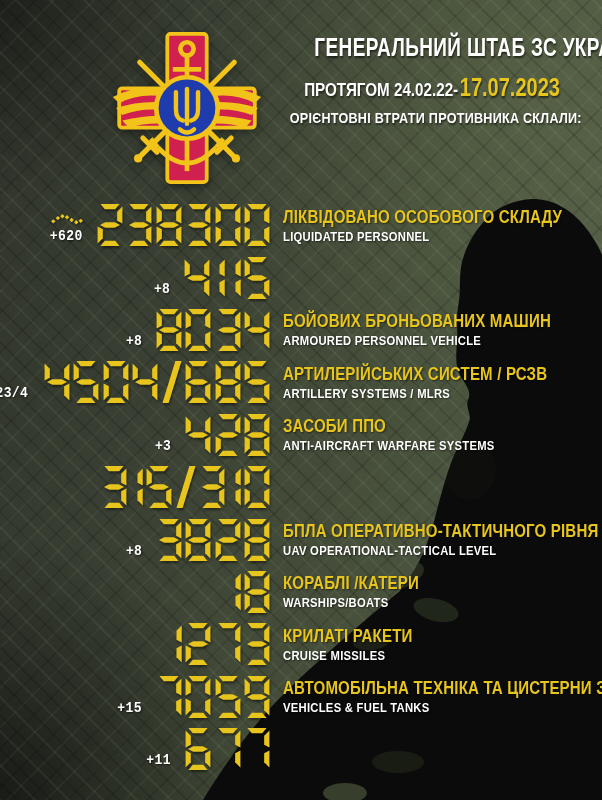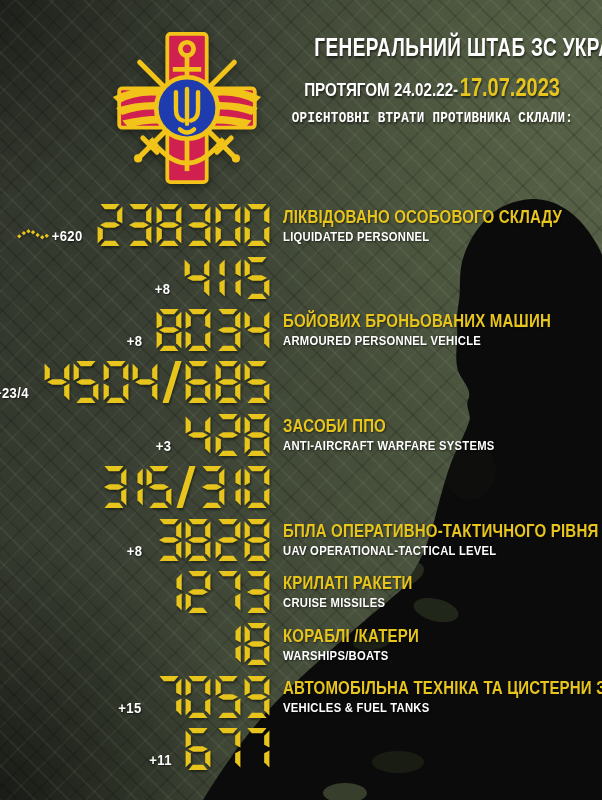--- a/index.html
+++ b/index.html
@@ -26,30 +26,30 @@
            transform:scaleX(.76);transform-origin:center;letter-spacing:.5px;
            text-shadow:1px 2px 2px rgba(0,0,0,.55);}
   .h2 span{display:inline-block;font-size:46px;font-weight:700;white-space:nowrap;
            transform:scaleX(.70);transform-origin:center;letter-spacing:1px;
            margin-top:1px;text-shadow:1px 2px 3px rgba(0,0,0,.55);}
   .h3{margin-top:11px;display:flex;justify-content:center;align-items:baseline;gap:2px;
       transform:scaleX(.80);transform-origin:center;white-space:nowrap;
       text-shadow:1px 2px 2px rgba(0,0,0,.55);}
   .h3 .period{font-size:19px;font-weight:700;}
   .h3 .date{font-size:25px;font-weight:700;color:var(--yellow);}
-  .h4{margin-top:7px;font-family:Liberation Mono, monospace;}
+  .h4{margin-top:7px;}
   .h4 span{display:inline-block;font-size:15px;font-weight:700;white-space:nowrap;
            transform:scaleX(.84);transform-origin:center;letter-spacing:.3px;
            text-shadow:1px 2px 2px rgba(0,0,0,.55);}
   
   .rows{position:absolute;left:0;top:199px;width:602px;}
   .row{display:flex;align-items:center;height:52.4px;}
   .numcol{flex:0 0 270px;width:270px;display:flex;justify-content:flex-end;
           align-items:flex-end;white-space:nowrap;}
-  .delta-wrap{display:flex;flex-direction:row;align-items:flex-start;margin:0 9px 2px 0;}
+  .delta-wrap{display:flex;flex-direction:column;align-items:flex-end;margin:0 9px 2px 0;font-family:Liberation Mono, monospace;}
   .approx{width:33px;height:13px;fill:var(--yellow);margin-bottom:2px;
           filter:drop-shadow(1px 1px 1px rgba(0,0,0,.5));}
   .delta{color:#fff;font-weight:700;font-size:14.5px;letter-spacing:.4px;
          transform:scaleX(.9);transform-origin:center;
          text-shadow:1px 1px 2px rgba(0,0,0,.6);}
   .digits{display:flex;align-items:flex-end;
           filter:drop-shadow(1px 2px 1px rgba(0,0,0,.45));}
   .seg{width:26px;height:42px;margin-left:3.5px;fill:var(--yellow);}
   .seg.one{width:12px;}
   .seg.slash{width:20px;}
@@ -345,20 +345,24 @@
             </svg>
             <svg class="seg" viewBox="0 0 26 44">
               <polygon points="3,0 23,0 18.5,5.5 7.5,5.5"></polygon>
               <polygon points="0,2.5 5.5,8 5.5,17.5 0,20.5"></polygon>
               <polygon points="2.5,22 8,19 18,19 23.5,22 18,25 8,25"></polygon>
               <polygon points="26,23.5 26,41.5 20.5,36 20.5,26.5"></polygon>
               <polygon points="7.5,38.5 18.5,38.5 23,44 3,44"></polygon>
             </svg>
           </div>
       </div>
+      <div class="labels">
+        <span class="ua">АРТИЛЕРІЙСЬКИХ СИСТЕМ / РСЗВ</span>
+        <span class="en">ARTILLERY SYSTEMS / MLRS</span>
+      </div>
     </div>
 
     <div class="row">
       <div class="numcol">
         <div class="delta-wrap">
 
           <span class="delta">+3</span>
         </div>
         <div class="digits">
             <svg class="seg" viewBox="0 0 26 44">
@@ -490,66 +494,66 @@
       <div class="numcol">
 
         <div class="digits">
             <svg class="seg one" viewBox="0 0 12 44">
               <polygon points="12,2.5 12,20.5 6.5,17.5 6.5,8"></polygon>
               <polygon points="12,23.5 12,41.5 6.5,36 6.5,26.5"></polygon>
             </svg>
             <svg class="seg" viewBox="0 0 26 44">
               <polygon points="3,0 23,0 18.5,5.5 7.5,5.5"></polygon>
               <polygon points="26,2.5 26,20.5 20.5,17.5 20.5,8"></polygon>
-              <polygon points="2.5,22 8,19 18,19 23.5,22 18,25 8,25"></polygon>
-              <polygon points="0,23.5 5.5,26.5 5.5,36 0,41.5"></polygon>
-              <polygon points="7.5,38.5 18.5,38.5 23,44 3,44"></polygon>
-            </svg>
-            <svg class="seg" viewBox="0 0 26 44">
-              <polygon points="3,0 23,0 18.5,5.5 7.5,5.5"></polygon>
-              <polygon points="26,2.5 26,20.5 20.5,17.5 20.5,8"></polygon>
-              <polygon points="26,23.5 26,41.5 20.5,36 20.5,26.5"></polygon>
-            </svg>
-            <svg class="seg" viewBox="0 0 26 44">
-              <polygon points="3,0 23,0 18.5,5.5 7.5,5.5"></polygon>
-              <polygon points="26,2.5 26,20.5 20.5,17.5 20.5,8"></polygon>
-              <polygon points="2.5,22 8,19 18,19 23.5,22 18,25 8,25"></polygon>
-              <polygon points="26,23.5 26,41.5 20.5,36 20.5,26.5"></polygon>
-              <polygon points="7.5,38.5 18.5,38.5 23,44 3,44"></polygon>
-            </svg>
-          </div>
-      </div>
-      <div class="labels">
-        <span class="ua">КРИЛАТІ РАКЕТИ</span>
-        <span class="en">CRUISE MISSILES</span>
+              <polygon points="26,23.5 26,41.5 20.5,36 20.5,26.5"></polygon>
+              <polygon points="7.5,38.5 18.5,38.5 23,44 3,44"></polygon>
+              <polygon points="0,23.5 5.5,26.5 5.5,36 0,41.5"></polygon>
+              <polygon points="0,2.5 5.5,8 5.5,17.5 0,20.5"></polygon>
+              <polygon points="2.5,22 8,19 18,19 23.5,22 18,25 8,25"></polygon>
+            </svg>
+          </div>
+      </div>
+      <div class="labels">
+        <span class="ua">КОРАБЛІ /КАТЕРИ</span>
+        <span class="en">WARSHIPS/BOATS</span>
       </div>
     </div>
 
     <div class="row">
       <div class="numcol">
 
         <div class="digits">
             <svg class="seg one" viewBox="0 0 12 44">
               <polygon points="12,2.5 12,20.5 6.5,17.5 6.5,8"></polygon>
               <polygon points="12,23.5 12,41.5 6.5,36 6.5,26.5"></polygon>
             </svg>
             <svg class="seg" viewBox="0 0 26 44">
               <polygon points="3,0 23,0 18.5,5.5 7.5,5.5"></polygon>
               <polygon points="26,2.5 26,20.5 20.5,17.5 20.5,8"></polygon>
-              <polygon points="26,23.5 26,41.5 20.5,36 20.5,26.5"></polygon>
-              <polygon points="7.5,38.5 18.5,38.5 23,44 3,44"></polygon>
-              <polygon points="0,23.5 5.5,26.5 5.5,36 0,41.5"></polygon>
-              <polygon points="0,2.5 5.5,8 5.5,17.5 0,20.5"></polygon>
-              <polygon points="2.5,22 8,19 18,19 23.5,22 18,25 8,25"></polygon>
-            </svg>
-          </div>
-      </div>
-      <div class="labels">
-        <span class="ua">КОРАБЛІ /КАТЕРИ</span>
-        <span class="en">WARSHIPS/BOATS</span>
+              <polygon points="2.5,22 8,19 18,19 23.5,22 18,25 8,25"></polygon>
+              <polygon points="0,23.5 5.5,26.5 5.5,36 0,41.5"></polygon>
+              <polygon points="7.5,38.5 18.5,38.5 23,44 3,44"></polygon>
+            </svg>
+            <svg class="seg" viewBox="0 0 26 44">
+              <polygon points="3,0 23,0 18.5,5.5 7.5,5.5"></polygon>
+              <polygon points="26,2.5 26,20.5 20.5,17.5 20.5,8"></polygon>
+              <polygon points="26,23.5 26,41.5 20.5,36 20.5,26.5"></polygon>
+            </svg>
+            <svg class="seg" viewBox="0 0 26 44">
+              <polygon points="3,0 23,0 18.5,5.5 7.5,5.5"></polygon>
+              <polygon points="26,2.5 26,20.5 20.5,17.5 20.5,8"></polygon>
+              <polygon points="2.5,22 8,19 18,19 23.5,22 18,25 8,25"></polygon>
+              <polygon points="26,23.5 26,41.5 20.5,36 20.5,26.5"></polygon>
+              <polygon points="7.5,38.5 18.5,38.5 23,44 3,44"></polygon>
+            </svg>
+          </div>
+      </div>
+      <div class="labels">
+        <span class="ua">КРИЛАТІ РАКЕТИ</span>
+        <span class="en">CRUISE MISSILES</span>
       </div>
     </div>
 
     <div class="row">
       <div class="numcol">
         <div class="delta-wrap">
 
           <span class="delta">+15</span>
         </div>
         <div class="digits">

